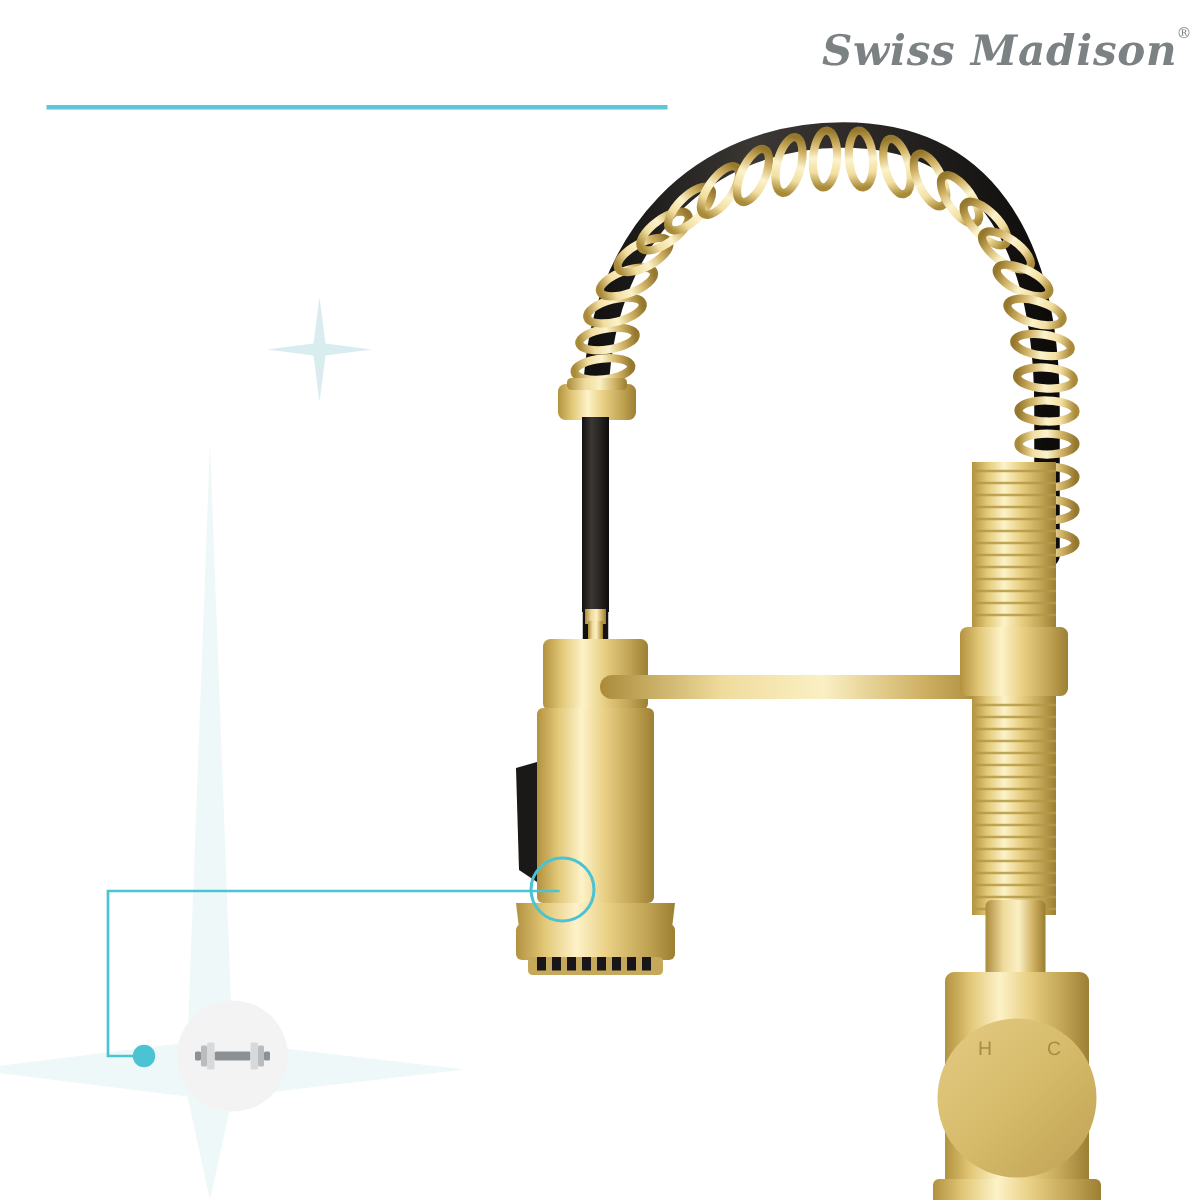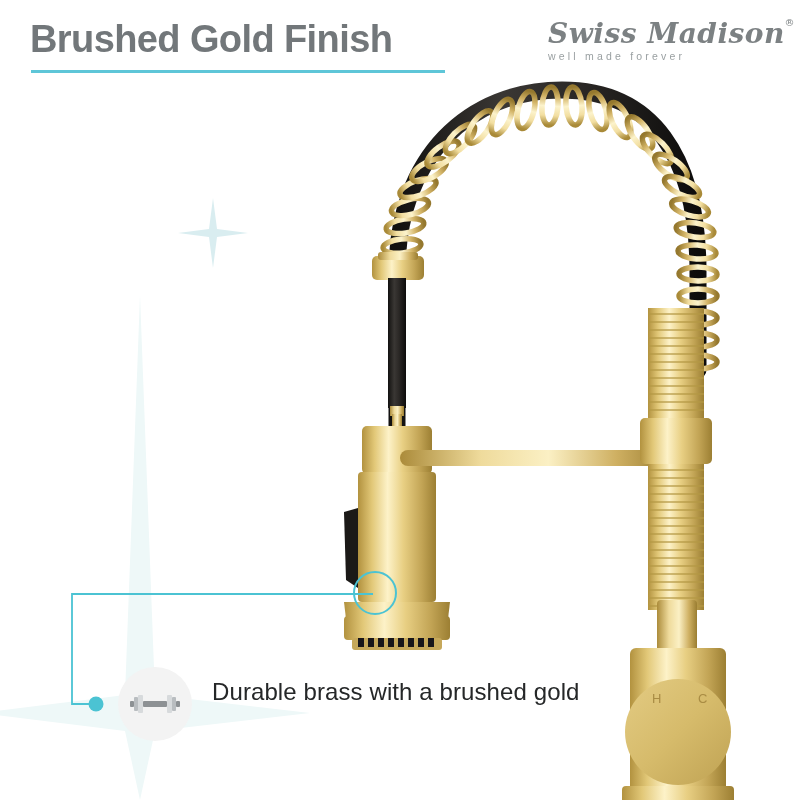--- a/index.html
+++ b/index.html
@@ -45,20 +45,21 @@
     left: 31px; top: 70px;
     width: 414px; height: 3px;
     background: #5ec6d8;
   }
 
   
   .brand {
     position: absolute;
     right: 22px; top: 20px;
     width: 230px;
+    text-align: right;
     color: #7c8183;
   }
   .brand-name {
     font-family: "DejaVu Serif", serif;
     font-style: italic;
     font-size: 28px;
     font-weight: 700;
     letter-spacing: 0.5px;
     line-height: 1;
     white-space: nowrap;
@@ -119,28 +120,26 @@
 
   <div class="bg-layer">
     <svg class="sparkle-big" viewBox="0 0 330 505">
       <path d="M160 0 L175 400 L330 418 L175 436 L160 505 L145 436 L0 418 L145 400 Z" fill="#eef8f8"></path>
     </svg>
     <svg class="sparkle-small" viewBox="0 0 70 70">
       <path d="M35 0 L39 31 L70 35 L39 39 L35 70 L31 39 L0 35 L31 31 Z" fill="#d9edf0"></path>
     </svg>
   </div>
 
-  <div class="page-title">Brushed Gold Finish</div>
   <div class="title-rule"></div>
 
   <div class="brand">
     <div class="brand-name">
       <span>Swiss Madison</span><span class="brand-reg">®</span>
     </div>
-    <div class="brand-tagline">well made forever</div>
   </div>
 
   <svg class="product" viewBox="0 0 500 740">
     <defs>
       <linearGradient id="gGold" x1="0" y1="0" x2="1" y2="0">
         <stop offset="0" stop-color="#b2923f"></stop>
         <stop offset="0.18" stop-color="#e2c878"></stop>
         <stop offset="0.38" stop-color="#fdf2c8"></stop>
         <stop offset="0.58" stop-color="#e8cf83"></stop>
         <stop offset="0.82" stop-color="#c2a455"></stop>
@@ -317,16 +316,15 @@
       <rect x="9" y="6" width="5" height="18" rx="1" fill="#d7dadc"></rect>
       <rect x="5" y="8" width="4" height="14" rx="1" fill="#b9bdc0"></rect>
       <rect x="1" y="12" width="4" height="6" rx="1" fill="#8d9194"></rect>
       <rect x="38" y="6" width="5" height="18" rx="1" fill="#d7dadc"></rect>
       <rect x="43" y="8" width="4" height="14" rx="1" fill="#b9bdc0"></rect>
       <rect x="47" y="12" width="4" height="6" rx="1" fill="#8d9194"></rect>
     </svg>
   </div>
 
   <div class="callout-text">
-    <div>Durable brass with a brushed gold</div>
   </div>
 
 </div>
 
 </body></html>

